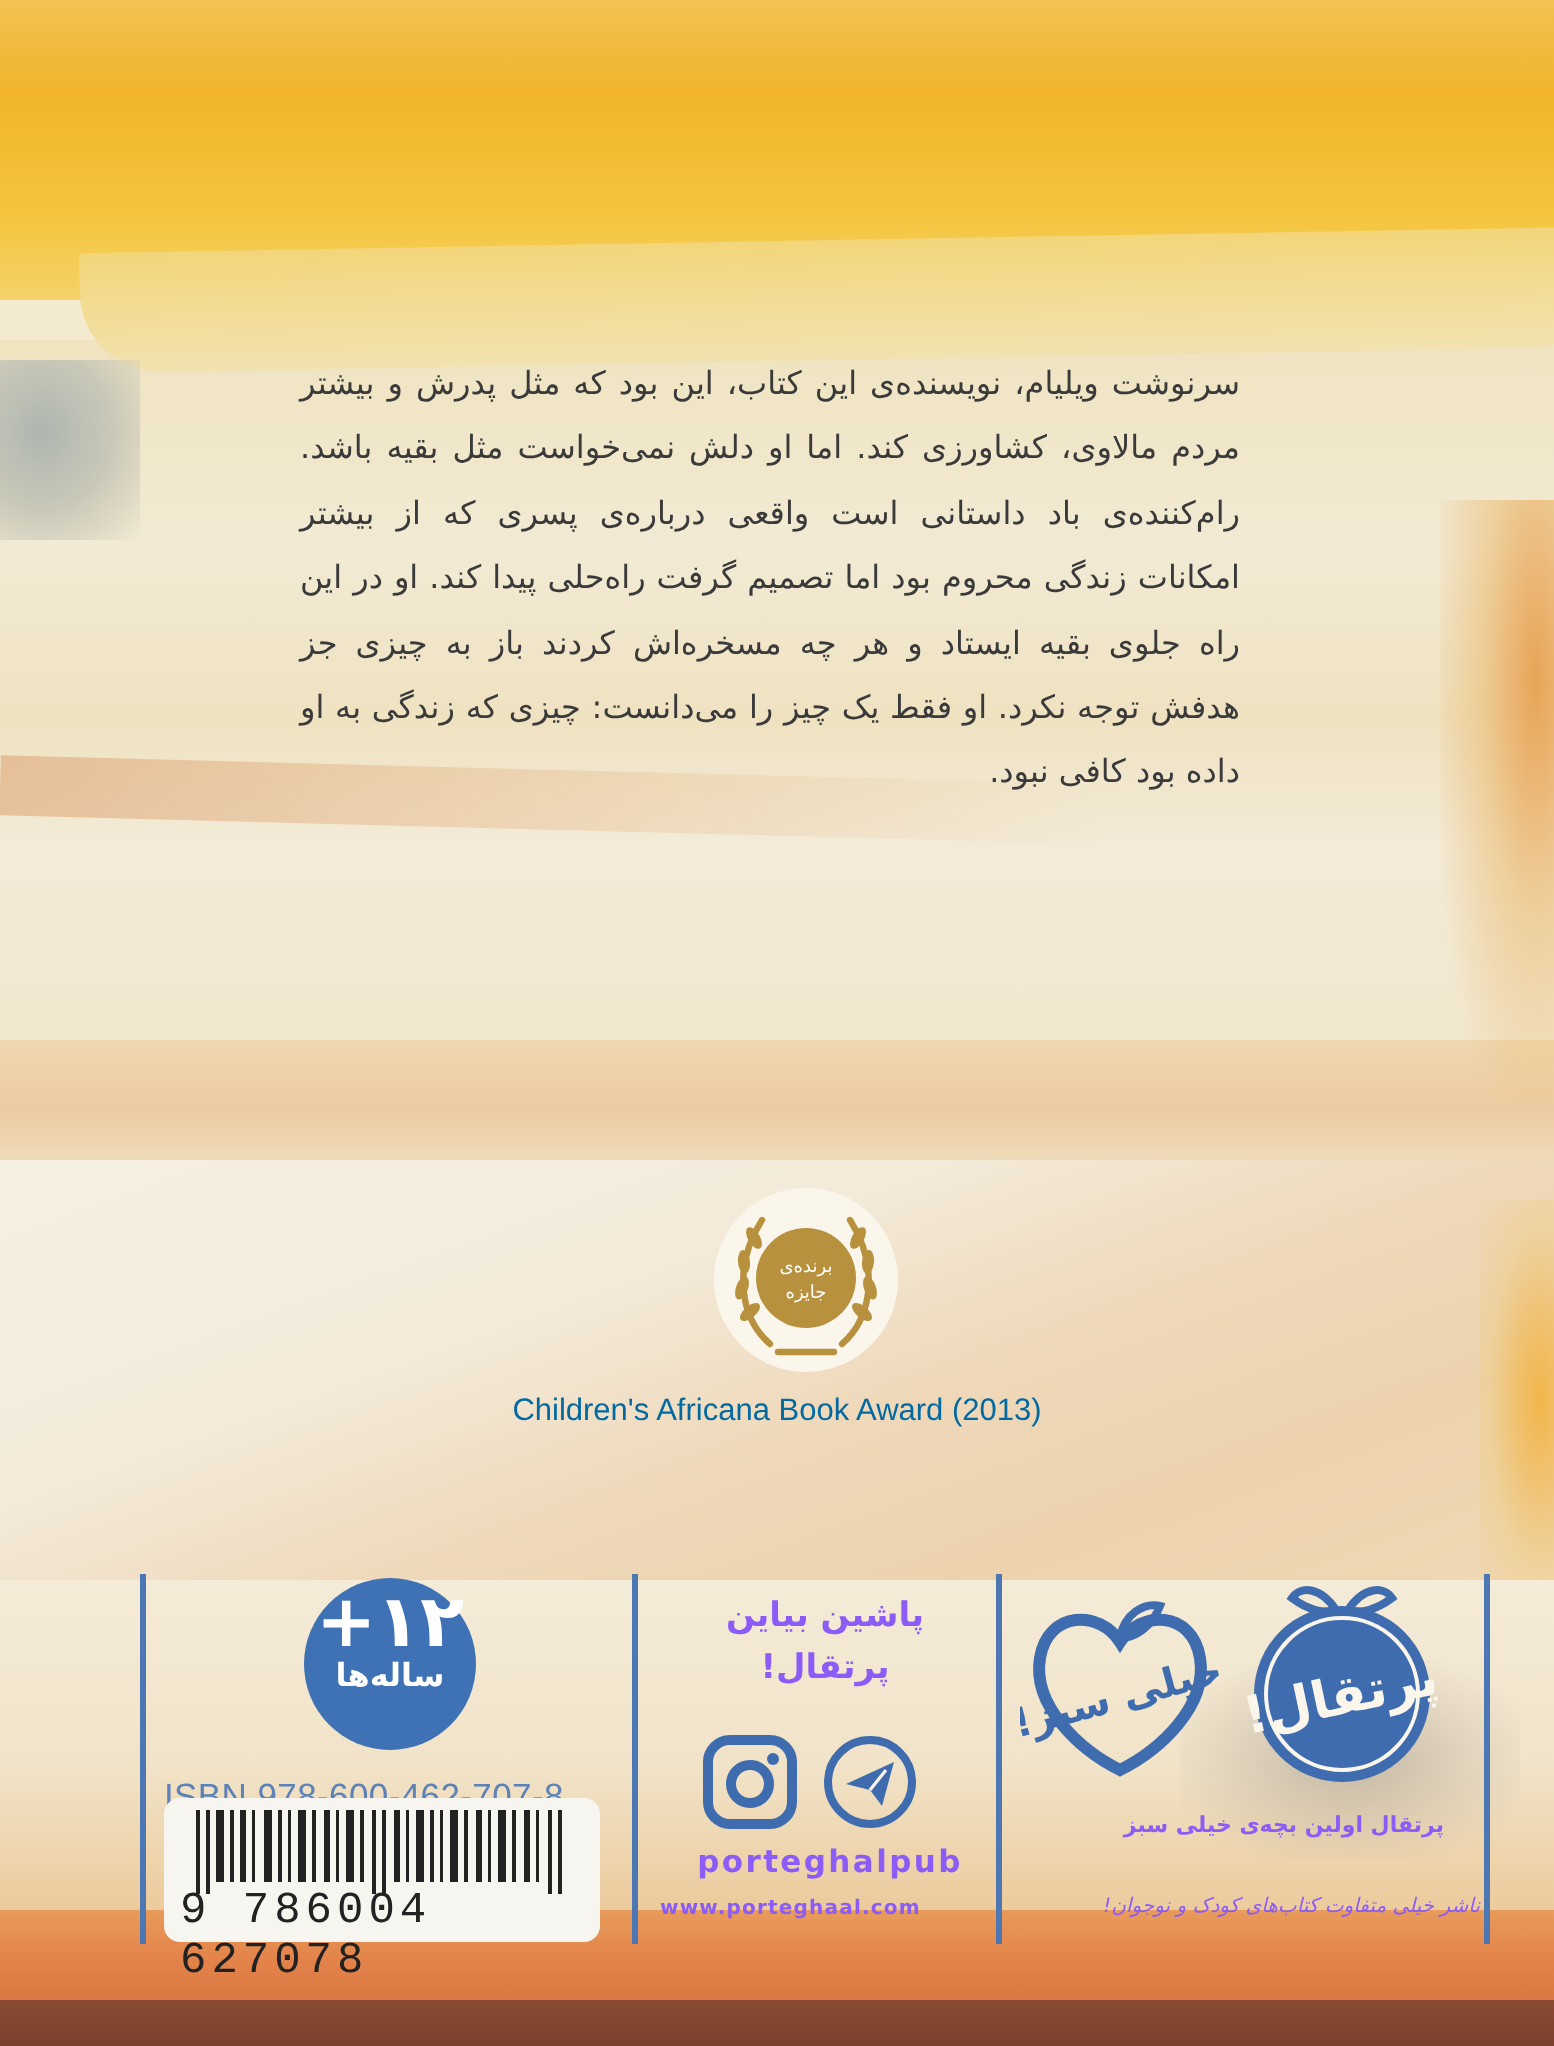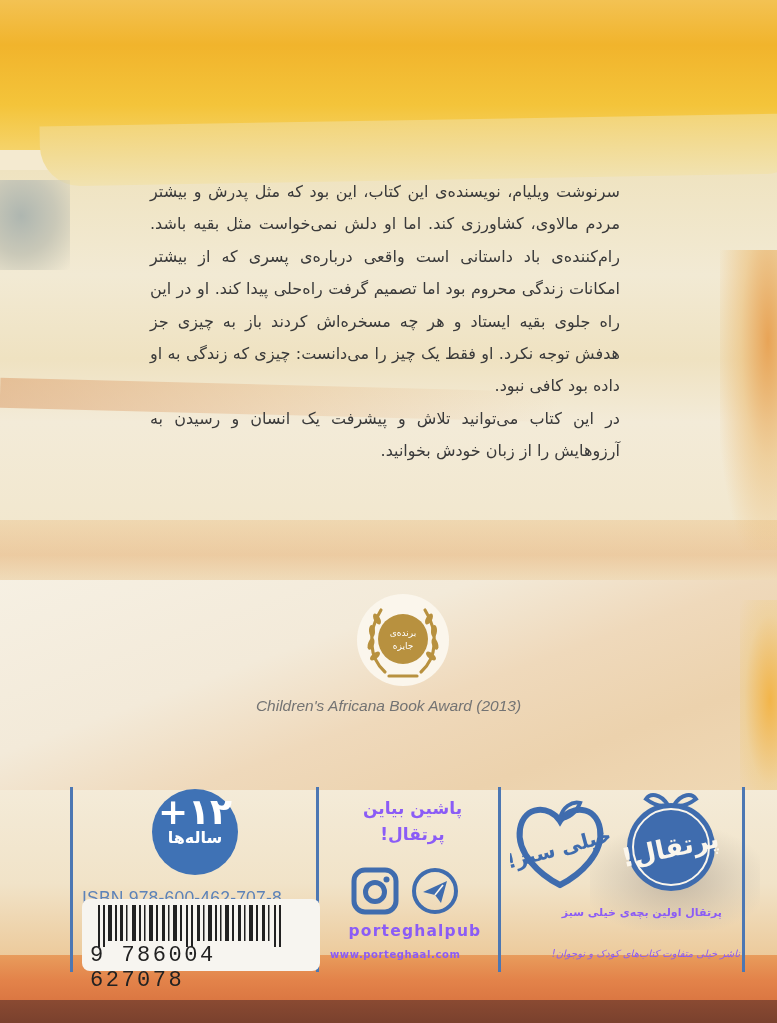--- a/index.html
+++ b/index.html
@@ -41,35 +41,35 @@
   .blurb {
     position: absolute; left: 150px; top: 176px; width: 470px;
     direction: rtl; text-align: justify; text-align-last: right;
     color: #3a3a3a; font-size: 16px; line-height: 32.4px; margin: 0;
   }
   .blurb p { margin: 0; }
 
   .award { position: absolute; left: 355px; top: 592px; width: 96px; height: 96px; }
   .award-caption {
     position: absolute; left: 0; width: 777px; top: 697px; text-align: center;
-    font-family: "Liberation Sans", sans-serif; font-size: 15.5px; color: #737373; font-style: italic;
+    font-family: "Liberation Sans", sans-serif; font-size: 15.5px; color: #0369a1;
   }
 
   .divider { position: absolute; width: 3px; background: #4c77b3; top: 787px; height: 185px; }
   .blue { color: #8b5cf6; }
 
   .age-badge {
     position: absolute; left: 152px; top: 789px; width: 86px; height: 86px; border-radius: 50%;
     background: #3f72b5; color: #fff; text-align: center;
   }
   .age-num { font-size: 36px; font-weight: bold; line-height: 30px; margin-top: 8px; letter-spacing: 1px; }
   .age-label { font-size: 16px; font-weight: bold; direction: rtl; line-height: 22px; }
   .isbn { position: absolute; left: 82px; top: 876px; font-family: "Liberation Sans", sans-serif;
     font-size: 17.5px; color: #5c82b8; letter-spacing: .2px; margin-top: 12px; }
-  .barcode-box { position: absolute; left: 82px; top: 899px; width: 238px; height: 72px;
+  .barcode-box { position: absolute; left: 82px; top: 899px; width: 218px; height: 72px;
     background: #f7f5f0; border-radius: 8px; }
   .barcode { position: absolute; left: 16px; top: 6px; width: 190px; height: 42px; }
   .barcode-digits { position: absolute; left: 8px; top: 44px; font-family: "Liberation Mono", monospace;
     font-size: 22px; color: #222; letter-spacing: 2.5px; }
 
   .follow { position: absolute; left: 330px; top: 795px; width: 165px; text-align: center; direction: rtl;
     font-size: 17px; font-weight: bold; line-height: 26px; }
   .social-ig { position: absolute; left: 350px; top: 866px; width: 50px; height: 50px; }
   .social-tg { position: absolute; left: 410px; top: 866px; width: 50px; height: 50px; }
   .handle { position: absolute; left: 330px; top: 922px; width: 170px; text-align: center;
@@ -98,21 +98,20 @@
   <div class="band b-mid"></div>
   <div class="band b-right-yellow"></div>
   <div class="band b-low"></div>
   <div class="band b-grey-tree"></div>
   <div class="band b-orange"></div>
   <div class="band b-brown"></div>
 </div>
 
 <div class="blurb">
   <p>سرنوشت ویلیام، نویسنده‌ی این کتاب، این بود که مثل پدرش و بیشتر مردم مالاوی، کشاورزی کند. اما او دلش نمی‌خواست مثل بقیه باشد. رام‌کننده‌ی باد داستانی است واقعی درباره‌ی پسری که از بیشتر امکانات زندگی محروم بود اما تصمیم گرفت راه‌حلی پیدا کند. او در این راه جلوی بقیه ایستاد و هر چه مسخره‌اش کردند باز به چیزی جز هدفش توجه نکرد. او فقط یک چیز را می‌دانست: چیزی که زندگی به او داده بود کافی نبود.</p>
-  <p>در این کتاب می‌توانید تلاش و پیشرفت یک انسان و رسیدن به آرزوهایش را از زبان خودش بخوانید.</p>
 </div>
 
 <svg class="award" viewBox="0 0 96 96">
   <circle cx="48" cy="48" r="46" fill="#fbf6ec"></circle>
   <g fill="none" stroke="#b8913f" stroke-width="3.2" stroke-linecap="round">
     <path d="M30 80 C14 66 12 40 26 18"></path>
     <path d="M66 80 C82 66 84 40 70 18"></path>
     <path d="M34 84 L62 84"></path>
   </g>
   <g fill="#b8913f">

